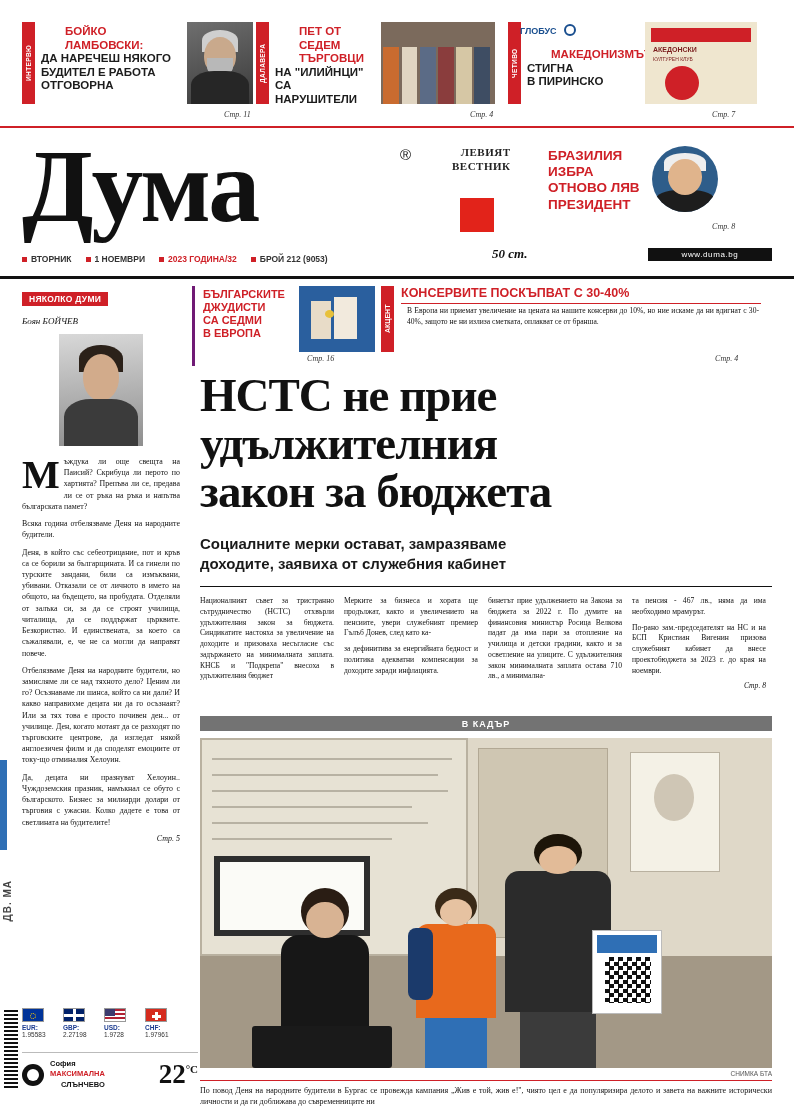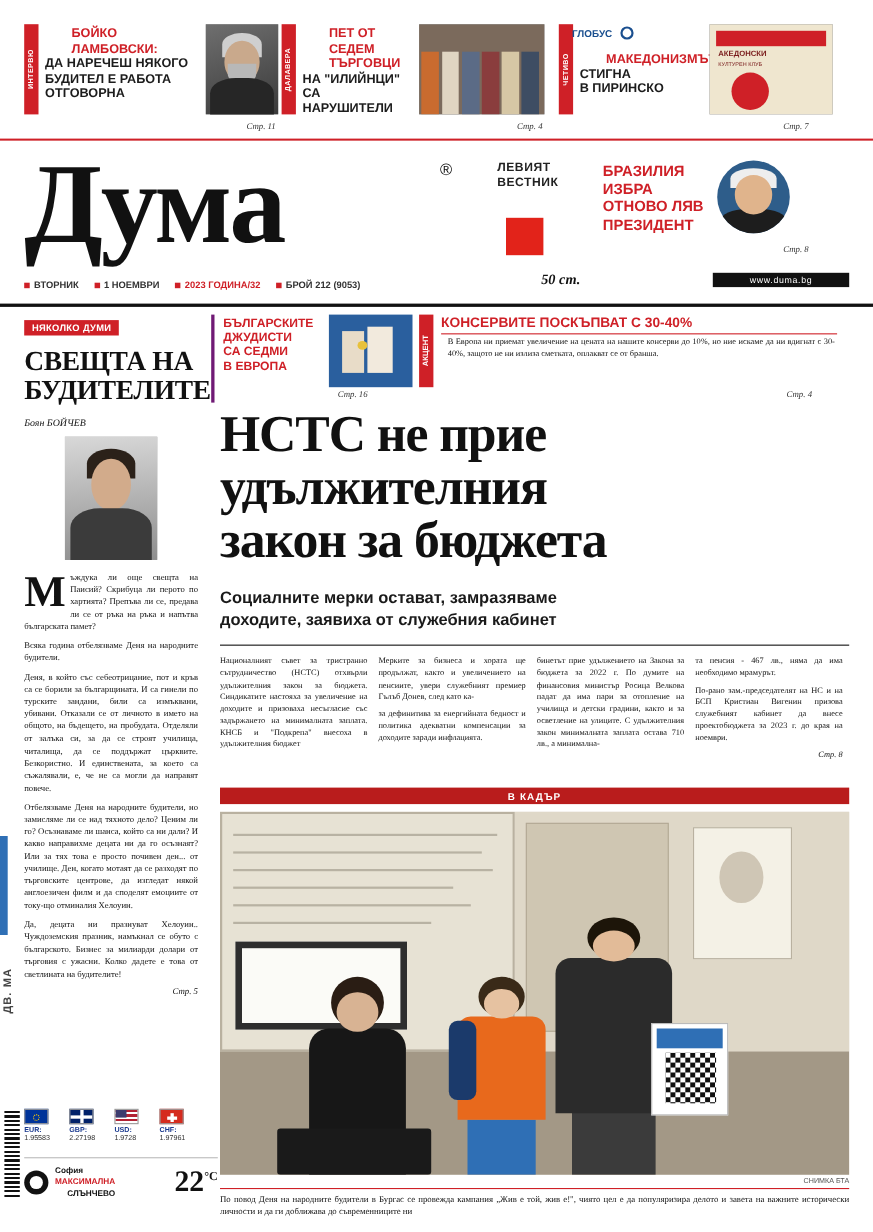--- a/index.html
+++ b/index.html
@@ -59,22 +59,22 @@
   .masthead { position:absolute; left:0; top:128px; width:794px; height:150px; background:#fff; }
   .logo {
     position:absolute; left:22px; top:6px;
     font-family:"Liberation Serif", serif;
     font-weight:bold; font-size:104px; line-height:104px;
     letter-spacing:-2px; color:#111;
   }
   .logo-reg { position:absolute; left:400px; top:18px; font-size:15px; font-family:"Liberation Sans",sans-serif; }
   .logo-sub {
     position:absolute; left:452px; top:18px;
-    font-family:Liberation Sans, sans-serif; font-size:11px; font-weight:bold;
-    color:#222; line-height:1.25; letter-spacing:.5px;
+    font-family:Liberation Serif, serif; font-size:11px; font-weight:bold;
+    color:#222; line-height:1.25; letter-spacing:.5px;text-align:right;
   }
   .red-square { position:absolute; left:460px; top:70px; width:34px; height:34px; background:#e2231a; }
   .brazil {
     position:absolute; left:548px; top:20px; width:96px;
     font-family:"Liberation Sans", sans-serif; font-weight:bold; font-size:13.5px;
     line-height:1.2; color:#cf2027;
   }
   .brazil-thumb { position:absolute; left:652px; top:18px; width:66px; height:66px; border-radius:50%; overflow:hidden; background:#2e5d8a; }
   .brazil-thumb .f { position:absolute; left:24%; top:20%; width:52%; height:54%; border-radius:50%; background:#e0b48c; }
   .brazil-thumb .h { position:absolute; left:18%; top:10%; width:64%; height:28%; border-radius:50% 50% 0 0; background:#eee; }
@@ -177,21 +177,21 @@
   .rule-sub { position:absolute; left:200px; top:586px; width:572px; height:1px; background:#111; }
 
   
   .body-cols { position:absolute; left:200px; top:596px; width:572px; height:122px; display:flex; gap:10px; }
   .body-cols .bc { width:134px; font-size:7.6px; line-height:1.42; text-align:justify; }
   .body-cols .bc p { margin:0 0 5px 0; }
   .bc .ref { text-align:right; font-style:italic; }
 
   
   .kadar-bar {
-    position:absolute; left:200px; top:716px; width:572px; height:15px; background:#b91c1c;
+    position:absolute; left:200px; top:716px; width:572px; height:15px; background:#737373;
     color:#fff; font-family:"Liberation Sans",sans-serif; font-size:9px; font-weight:bold;
     display:flex; align-items:center; justify-content:center; letter-spacing:1px;
   }
   .photo-main { position:absolute; left:200px; top:738px; width:572px; height:330px; overflow:hidden; background:#cfc8bb; }
   .pm-board { position:absolute; left:0; top:0; width:268px; height:218px; background:#e7e2d4; border:2px solid #b9b1a0; }
   .pm-board .line { position:absolute; left:10px; height:2px; background:#8a8272; opacity:.5; }
   .pm-white { position:absolute; left:14px; top:118px; width:156px; height:80px; background:#fbfbf7; border:6px solid #2e2e2e; }
   .pm-right { position:absolute; left:268px; top:0; width:304px; height:218px; background:#dfd8c8; }
   .pm-shelf { position:absolute; left:278px; top:10px; width:130px; height:190px; background:#cfc6b2; border:1px solid #b2a894; }
   .pm-poster { position:absolute; left:430px; top:14px; width:90px; height:120px; background:#f4f1e6; border:1px solid #b9b1a0; }
@@ -323,21 +323,20 @@
       <span><i class="sq"></i><span class="hl">2023 ГОДИНА/32</span></span>
       <span><i class="sq"></i><span>БРОЙ 212 (9053)</span></span>
     </div>
     <div class="price">50 ст.</div>
     <div class="site">www.duma.bg</div>
   </div>
   <div class="rule-thick"></div>
 
   <div class="col-left">
     <div class="kicker">НЯКОЛКО ДУМИ</div>
-    <div class="ed-title">СВЕЩТА НА БУДИТЕЛИТЕ</div>
     <div class="ed-author">Боян БОЙЧЕВ</div>
     <div class="ed-photo">
       <div class="bgp"></div>
         <div class="hr"></div>
         <div class="fc"></div>
         <div class="bd"></div>
     </div>
     <div class="ed-body">
       <p><span class="drop">М</span><span>ъждука ли още свещта на Паисий? Скрибуца ли перото по хартията? Препъва ли се, предава ли се от ръка на ръка и напътва българската памет?</span></p>
       <p>Всяка година отбелязваме Деня на народните будители.</p>

